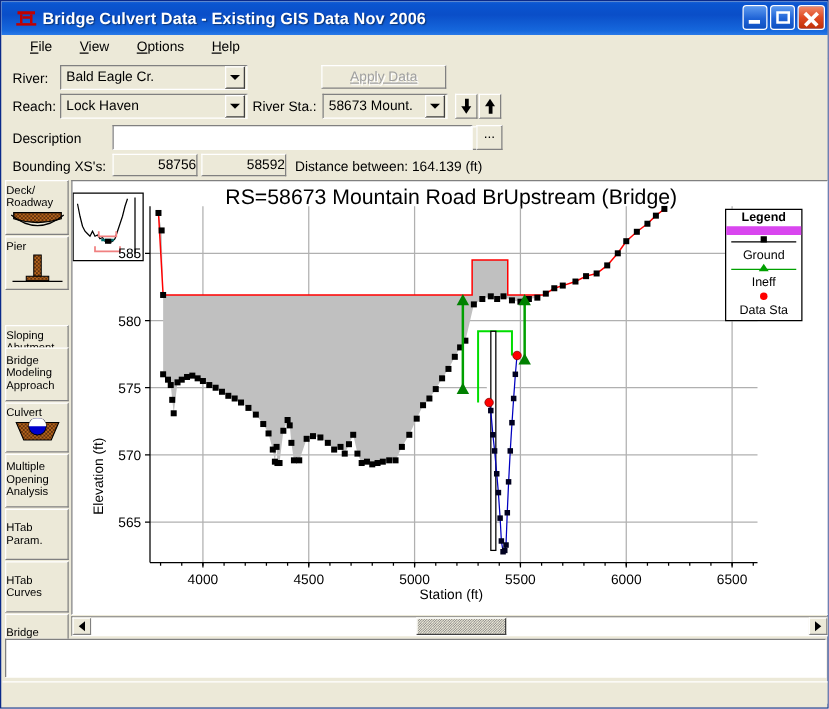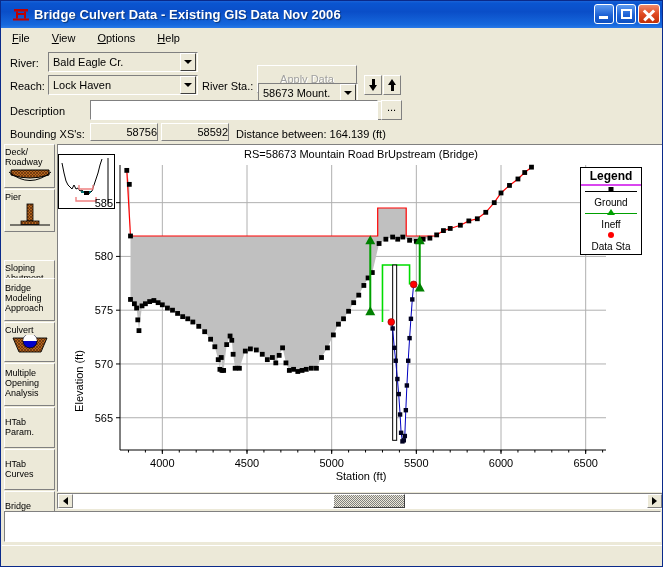--- a/index.html
+++ b/index.html
@@ -77,21 +77,21 @@
   .wbtn .xglyph { transform: rotate(45deg); }
   .wbtn .xglyph2 { transform: rotate(-45deg); }
 
   
   .menubar {
     position: absolute;
     left: 1px; top: 27px;
     width: 661px; height: 19px;
     background: #ece9d8;
     display: flex; align-items: center;
-    padding-left: 8px;
+    padding-left: 20px;
     box-sizing: border-box;
   }
   .menuitem {
     font-size: 11px; color: #000;
     margin-right: 18px;
     cursor: default;
     padding: 1px 2px;
   }
   .menuitem u { text-decoration: underline; }
 
@@ -222,21 +222,21 @@
     width: 57px; height: 55px;
     background: #ffffff;
     border: 1px solid #000;
     box-sizing: border-box;
     overflow: hidden;
   }
   .chart-title {
     position: absolute;
     left: 0; top: 3px; width: 606px;
     text-align: center;
-    font-size: 11px; color: #000;
+    font-size: 17px; color: #000;
     letter-spacing: 0;
   }
   .ylabel {
     position: absolute;
     left: -24px; top: 230px;
     width: 90px;
     font-size: 11px; color: #000;
     transform: rotate(-90deg);
     transform-origin: center center;
     text-align: center;
@@ -254,22 +254,22 @@
     left: 522px; top: 22px;
     width: 62px;
     background: #ffffff;
     border: 1px solid #000;
     box-sizing: border-box;
     font-size: 10px;
     text-align: center;
     padding-bottom: 2px;
   }
   .legend .ltitle {
-    font-weight: bold; font-size: 12px;
-    border-bottom: 2px solid #d946ef;
+    font-weight: bold; font-size: 10px;
+    border-bottom: 7px solid #d946ef;
     padding: 1px 0 1px 0;
   }
   .legend .lrow { padding: 0; height: 11px; position: relative; }
   .legend .lname { font-size: 10px; line-height: 11px; }
   .legend .swline {
     position: absolute; left: 4px; right: 4px; top: 5px;
     height: 1px;
   }
   .legend .swmark {
     position: absolute; left: 50%; top: 1px;
@@ -379,21 +379,21 @@
   <div class="form-panel">
 
     <span class="lbl" style="left:8px; top:10px;">River:</span>
     <div class="combo" style="left:46px; top:5px; width:150px; height:20px;">
       <span class="cval">Bald Eagle Cr.</span>
       <span class="arrowbox">
           <span class="caret-down"></span>
         </span>
     </div>
 
-    <div class="btn3d disabled" style="left:255px; top:18px; width:100px; height:28px;text-decoration:underline;">
+    <div class="btn3d disabled" style="left:255px; top:5px; width:100px; height:19px;text-decoration:underline;">
       <span>Apply Data</span>
     </div>
 
     <div class="btn3d" style="left:363px; top:54px; width:17px; height:19px;">
       <span style="font-weight:bold;font-size:13px;">+</span>
     </div>
     <div class="btn3d" style="left:380px; top:54px; width:19px; height:19px;">
       <svg width="15" height="12" viewBox="0 0 15 12">
         <rect x="0.5" y="2.5" width="14" height="9" fill="#5a5a32" stroke="#000" stroke-width="0.8"></rect>
         <rect x="3" y="0.5" width="4" height="2.2" fill="#cc0000"></rect>
@@ -405,21 +405,21 @@
 
     <span class="lbl" style="left:8px; top:33px;">Reach:</span>
     <div class="combo" style="left:46px; top:28px; width:150px; height:20px;">
       <span class="cval">Lock Haven</span>
       <span class="arrowbox">
           <span class="caret-down"></span>
         </span>
     </div>
 
     <span class="lbl" style="left:200px; top:33px;">River Sta.:</span>
-    <div class="combo" style="left:256px; top:28px; width:100px; height:20px;margin-top:8px;">
+    <div class="combo" style="left:256px; top:28px; width:100px; height:20px;">
       <span class="cval">58673    Mount.</span>
       <span class="arrowbox">
           <span class="caret-down"></span>
         </span>
     </div>
 
     <div class="btn3d" style="left:362px; top:28px; width:18px; height:20px;">
       <span class="arrow-dn-glyph"></span>
     </div>
     <div class="btn3d" style="left:381px; top:28px; width:18px; height:20px;">

